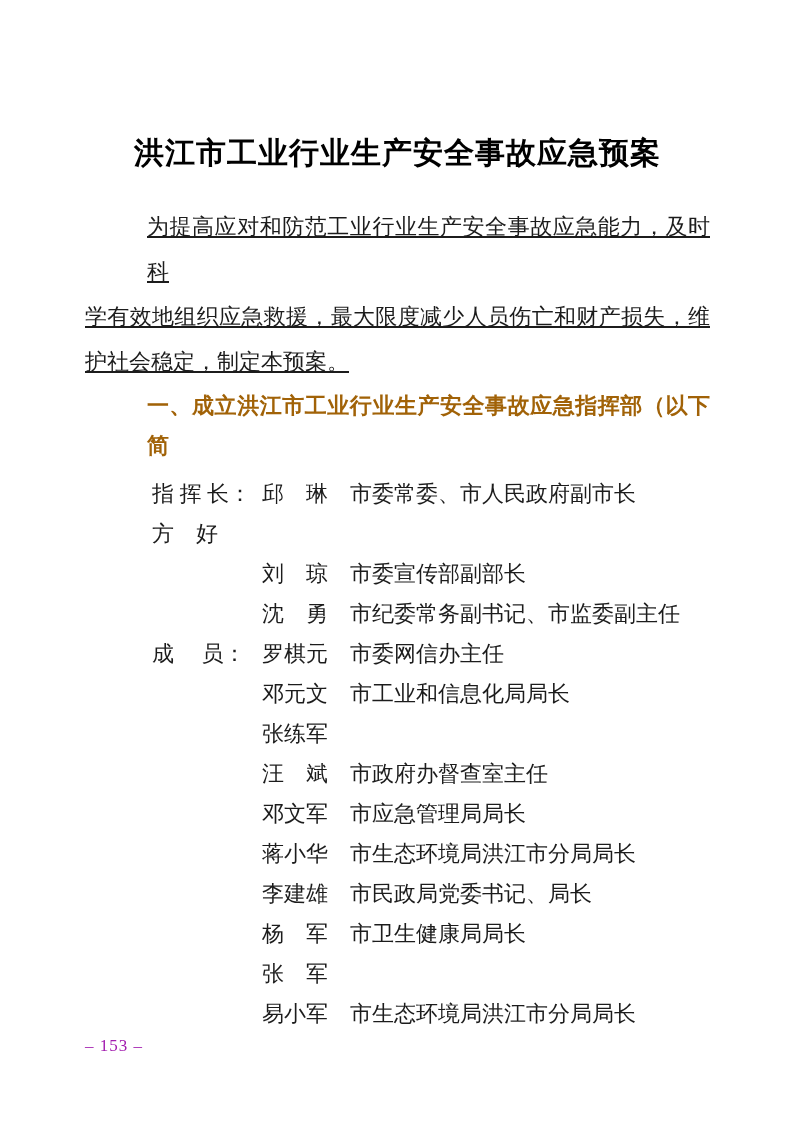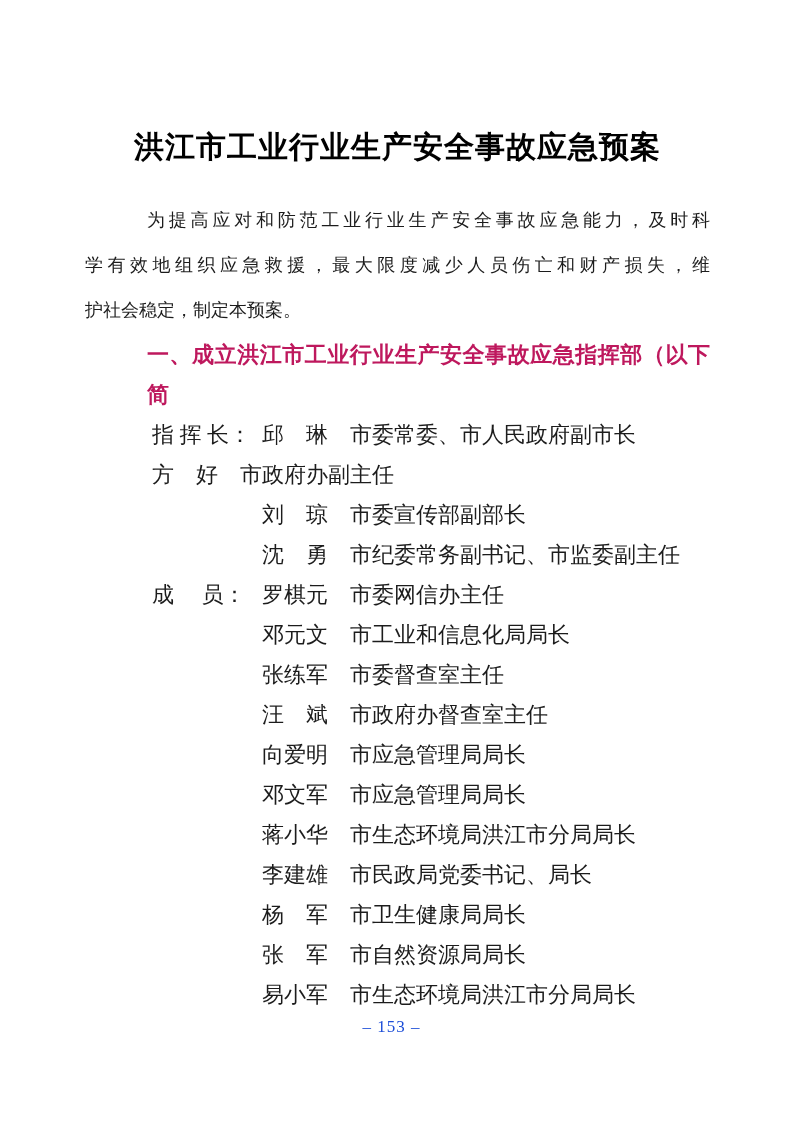--- a/index.html
+++ b/index.html
@@ -6,68 +6,69 @@
     margin: 0;
     padding: 0;
     background: #ffffff;
   }
   .page {
     position: relative;
     width: 793px;
     height: 1122px;
     background: #ffffff;
     box-sizing: border-box;
-    padding: 4px 83px 0 85px;
+    padding: 10px 83px 0 85px;
     overflow: hidden;
     font-family: "Liberation Serif", "DejaVu Serif", serif;
     color: #1c1c1c;
   }
   .title {
     margin: 122px 0 0 0;
     font-size: 30px;
     line-height: 42px;
     font-weight: bold;
     text-align: center;
     letter-spacing: 1px;
     color: #000000;
     font-family: "Liberation Serif", "DejaVu Serif", serif;
   }
   .para {
     margin-top: 30px;
-    font-size: 18px;
+    font-size: 22px;
     line-height: 45px;
+    text-decoration: underline;
   }
   .para .line {
     text-align: justify;
   }
   .para .line.fill {
     text-align-last: justify;
   }
   .para .line.indent {
     padding-left: 62px;
   }
   .heading {
     margin-top: 2px;
     font-size: 22px;
     line-height: 40px;
     font-weight: bold;
-    color: #be185d;
+    color: #a16207;
     font-family: "Liberation Sans", "DejaVu Sans", sans-serif;
   }
   .heading .line {
     text-align: justify;
   }
   .heading .line.fill {
     text-align-last: justify;
   }
   .heading .line.indent {
     padding-left: 62px;
   }
   .roster {
-    margin-top: 0;
+    margin-top: 8px;
     font-size: 22px;
     line-height: 40px;
   }
   .roster-row {
     display: flex;
     padding-left: 67px;
     align-items: baseline;
   }
   .roster-label {
     flex: 0 0 110px;
@@ -77,26 +78,26 @@
     flex: 0 0 88px;
     white-space: pre;
   }
   .roster-pos {
     flex: 1 1 auto;
     white-space: pre;
     overflow: visible;
   }
   .page-number {
     margin-top: 2px;
-    text-align: center;
+    text-align: left;
     padding-right: 12px;
     font-size: 17px;
     letter-spacing: 1px;
     line-height: 20px;
-    color: #1d4ed8;
+    color: #a21caf;
   }
 </style>
 </head>
 <body>
 
 <div class="page">
   <h1 class="title">洪江市工业行业生产安全事故应急预案</h1>
   <div class="para">
       <div class="line indent fill">为提高应对和防范工业行业生产安全事故应急能力，及时科</div>
       <div class="line fill">学有效地组织应急救援，最大限度减少人员伤亡和财产损失，维</div>
@@ -106,21 +107,20 @@
       <div class="line indent fill">一、成立洪江市工业行业生产安全事故应急指挥部（以下简</div>
     </div>
   <div class="roster">
       <div class="roster-row">
         <span class="roster-label">指 挥 长：</span>
         <span class="roster-name">邱　琳</span>
         <span class="roster-pos">市委常委、市人民政府副市长</span>
       </div>
       <div class="roster-row">
         <span class="roster-name">方　好</span>
-        <span class="roster-pos">市政府办副主任</span>
       </div>
       <div class="roster-row">
         <span class="roster-label"></span>
         <span class="roster-name">刘　琼</span>
         <span class="roster-pos">市委宣传部副部长</span>
       </div>
       <div class="roster-row">
         <span class="roster-label"></span>
         <span class="roster-name">沈　勇</span>
         <span class="roster-pos">市纪委常务副书记、市监委副主任</span>
@@ -131,31 +131,25 @@
         <span class="roster-pos">市委网信办主任</span>
       </div>
       <div class="roster-row">
         <span class="roster-label"></span>
         <span class="roster-name">邓元文</span>
         <span class="roster-pos">市工业和信息化局局长</span>
       </div>
       <div class="roster-row">
         <span class="roster-label"></span>
         <span class="roster-name">张练军</span>
-        <span class="roster-pos">市委督查室主任</span>
       </div>
       <div class="roster-row">
         <span class="roster-label"></span>
         <span class="roster-name">汪　斌</span>
         <span class="roster-pos">市政府办督查室主任</span>
-      </div>
-      <div class="roster-row">
-        <span class="roster-label"></span>
-        <span class="roster-name">向爱明</span>
-        <span class="roster-pos">市应急管理局局长</span>
       </div>
       <div class="roster-row">
         <span class="roster-label"></span>
         <span class="roster-name">邓文军</span>
         <span class="roster-pos">市应急管理局局长</span>
       </div>
       <div class="roster-row">
         <span class="roster-label"></span>
         <span class="roster-name">蒋小华</span>
         <span class="roster-pos">市生态环境局洪江市分局局长</span>
@@ -166,21 +160,20 @@
         <span class="roster-pos">市民政局党委书记、局长</span>
       </div>
       <div class="roster-row">
         <span class="roster-label"></span>
         <span class="roster-name">杨　军</span>
         <span class="roster-pos">市卫生健康局局长</span>
       </div>
       <div class="roster-row">
         <span class="roster-label"></span>
         <span class="roster-name">张　军</span>
-        <span class="roster-pos">市自然资源局局长</span>
       </div>
       <div class="roster-row">
         <span class="roster-label"></span>
         <span class="roster-name">易小军</span>
         <span class="roster-pos">市生态环境局洪江市分局局长</span>
       </div>
     </div>
   <div class="page-number">– 153 –</div>
 </div>
 

